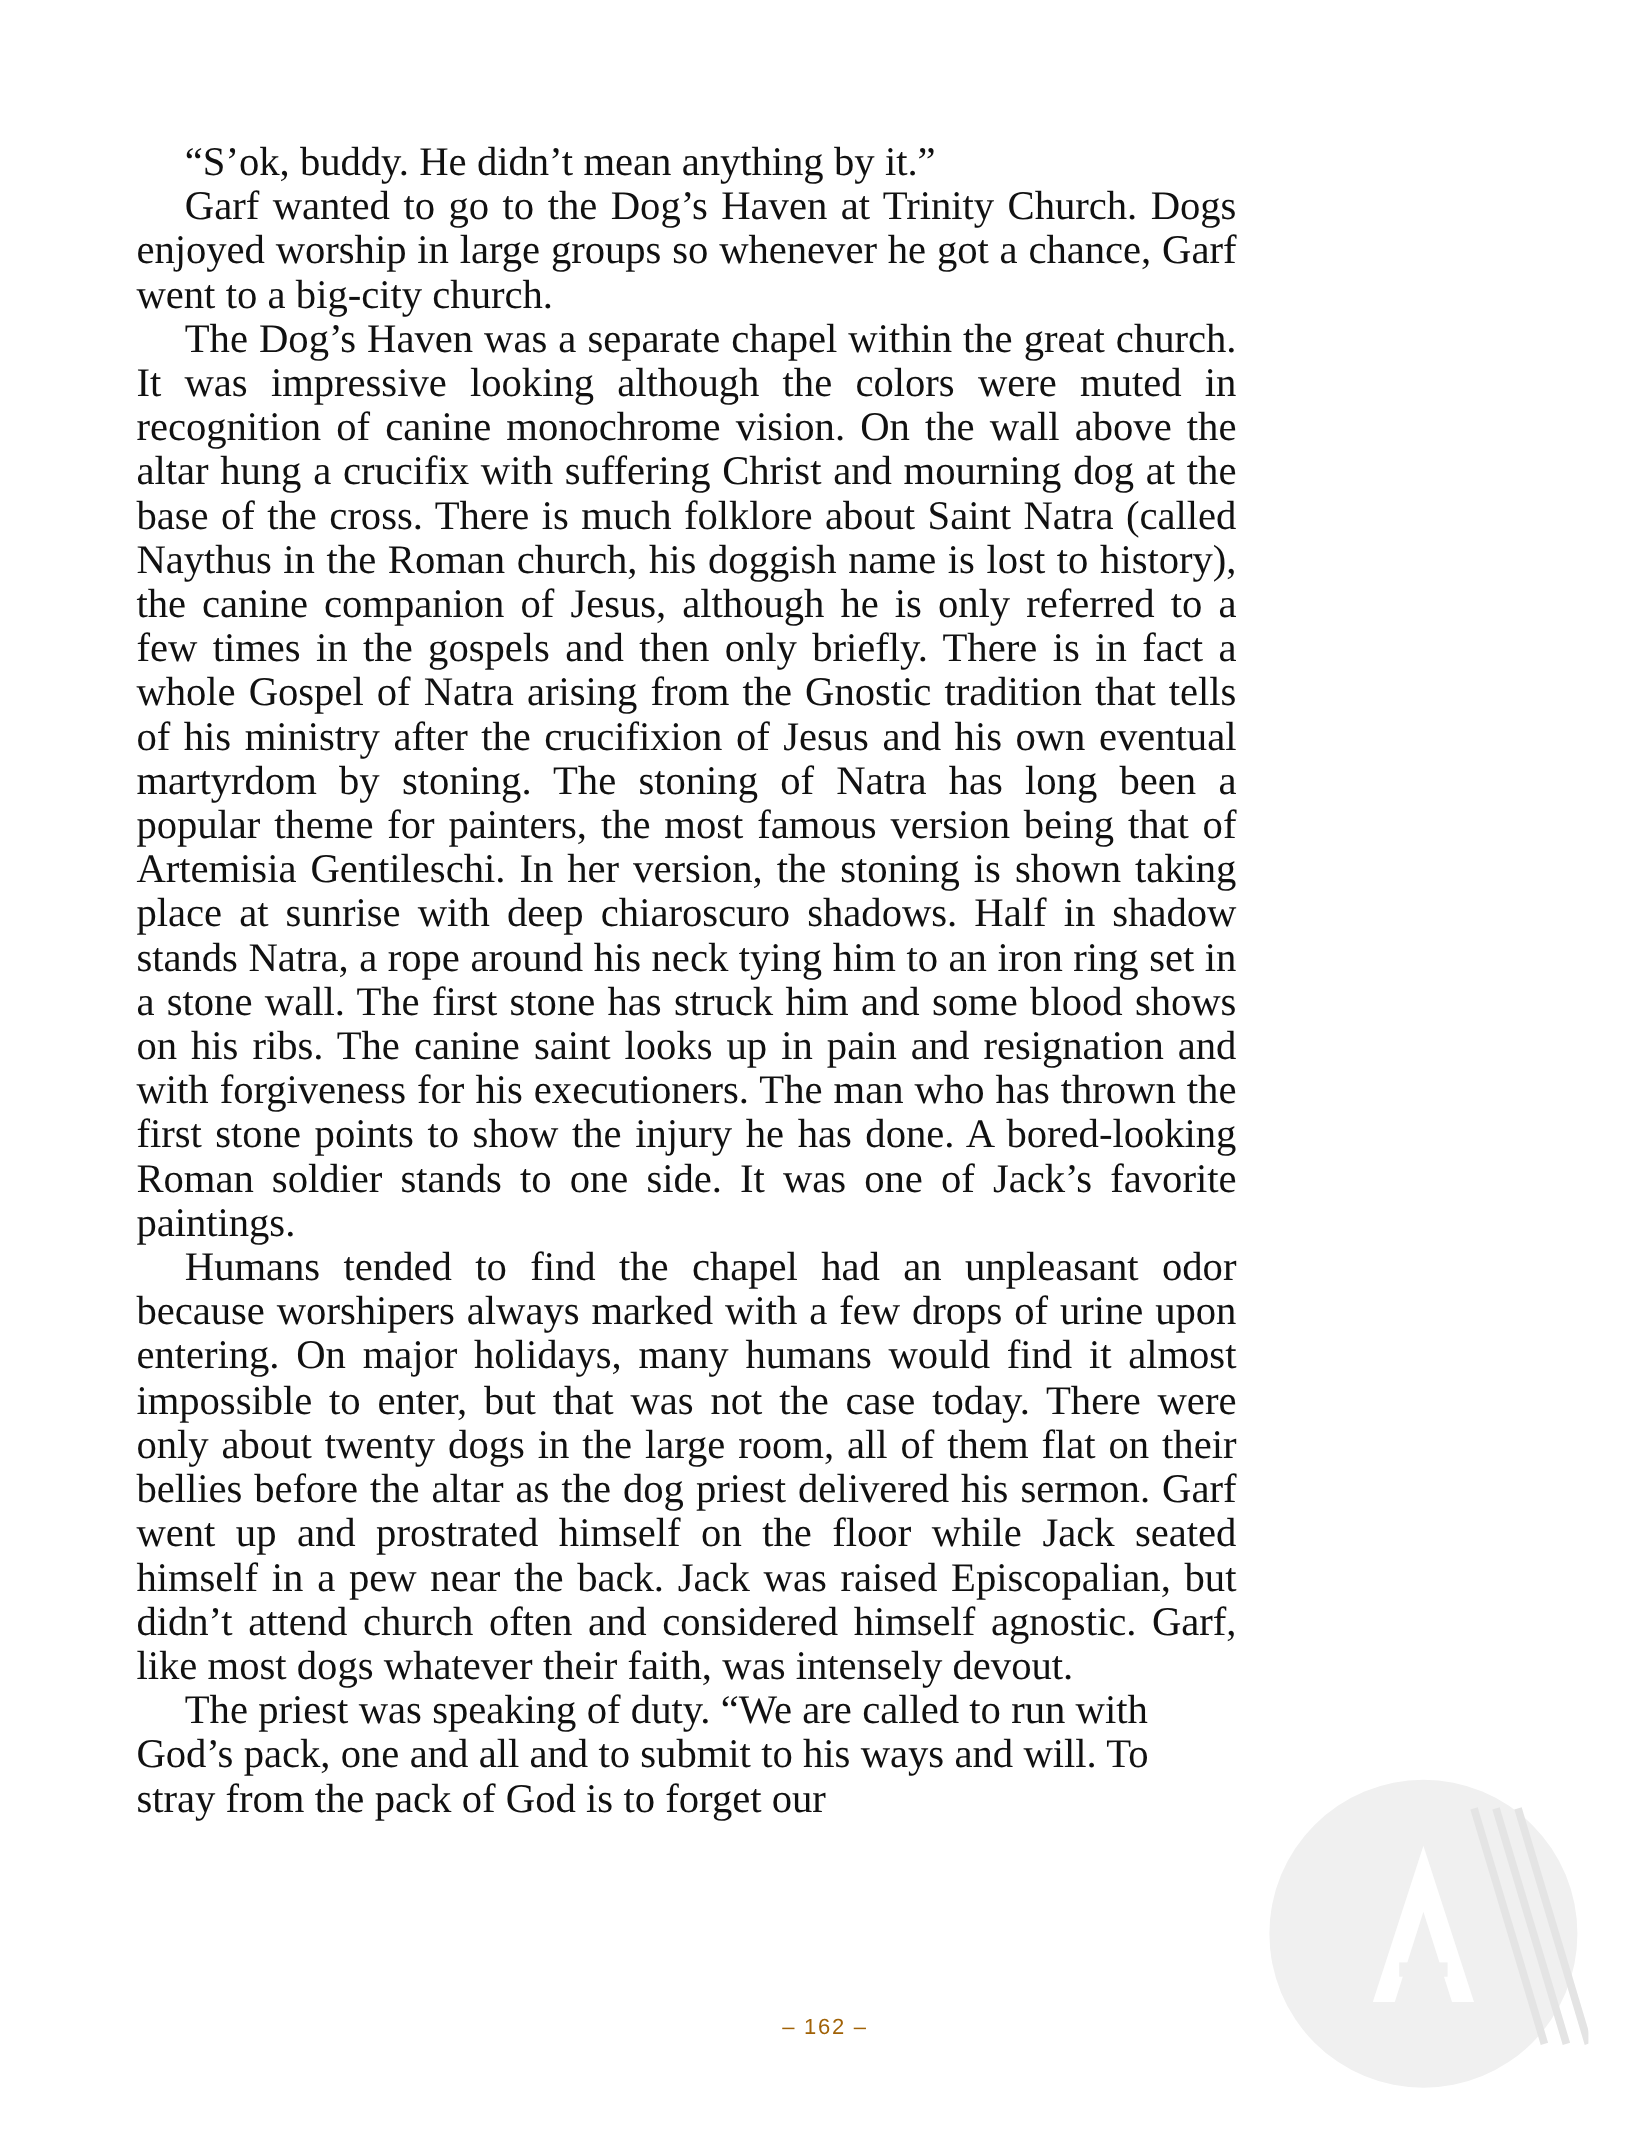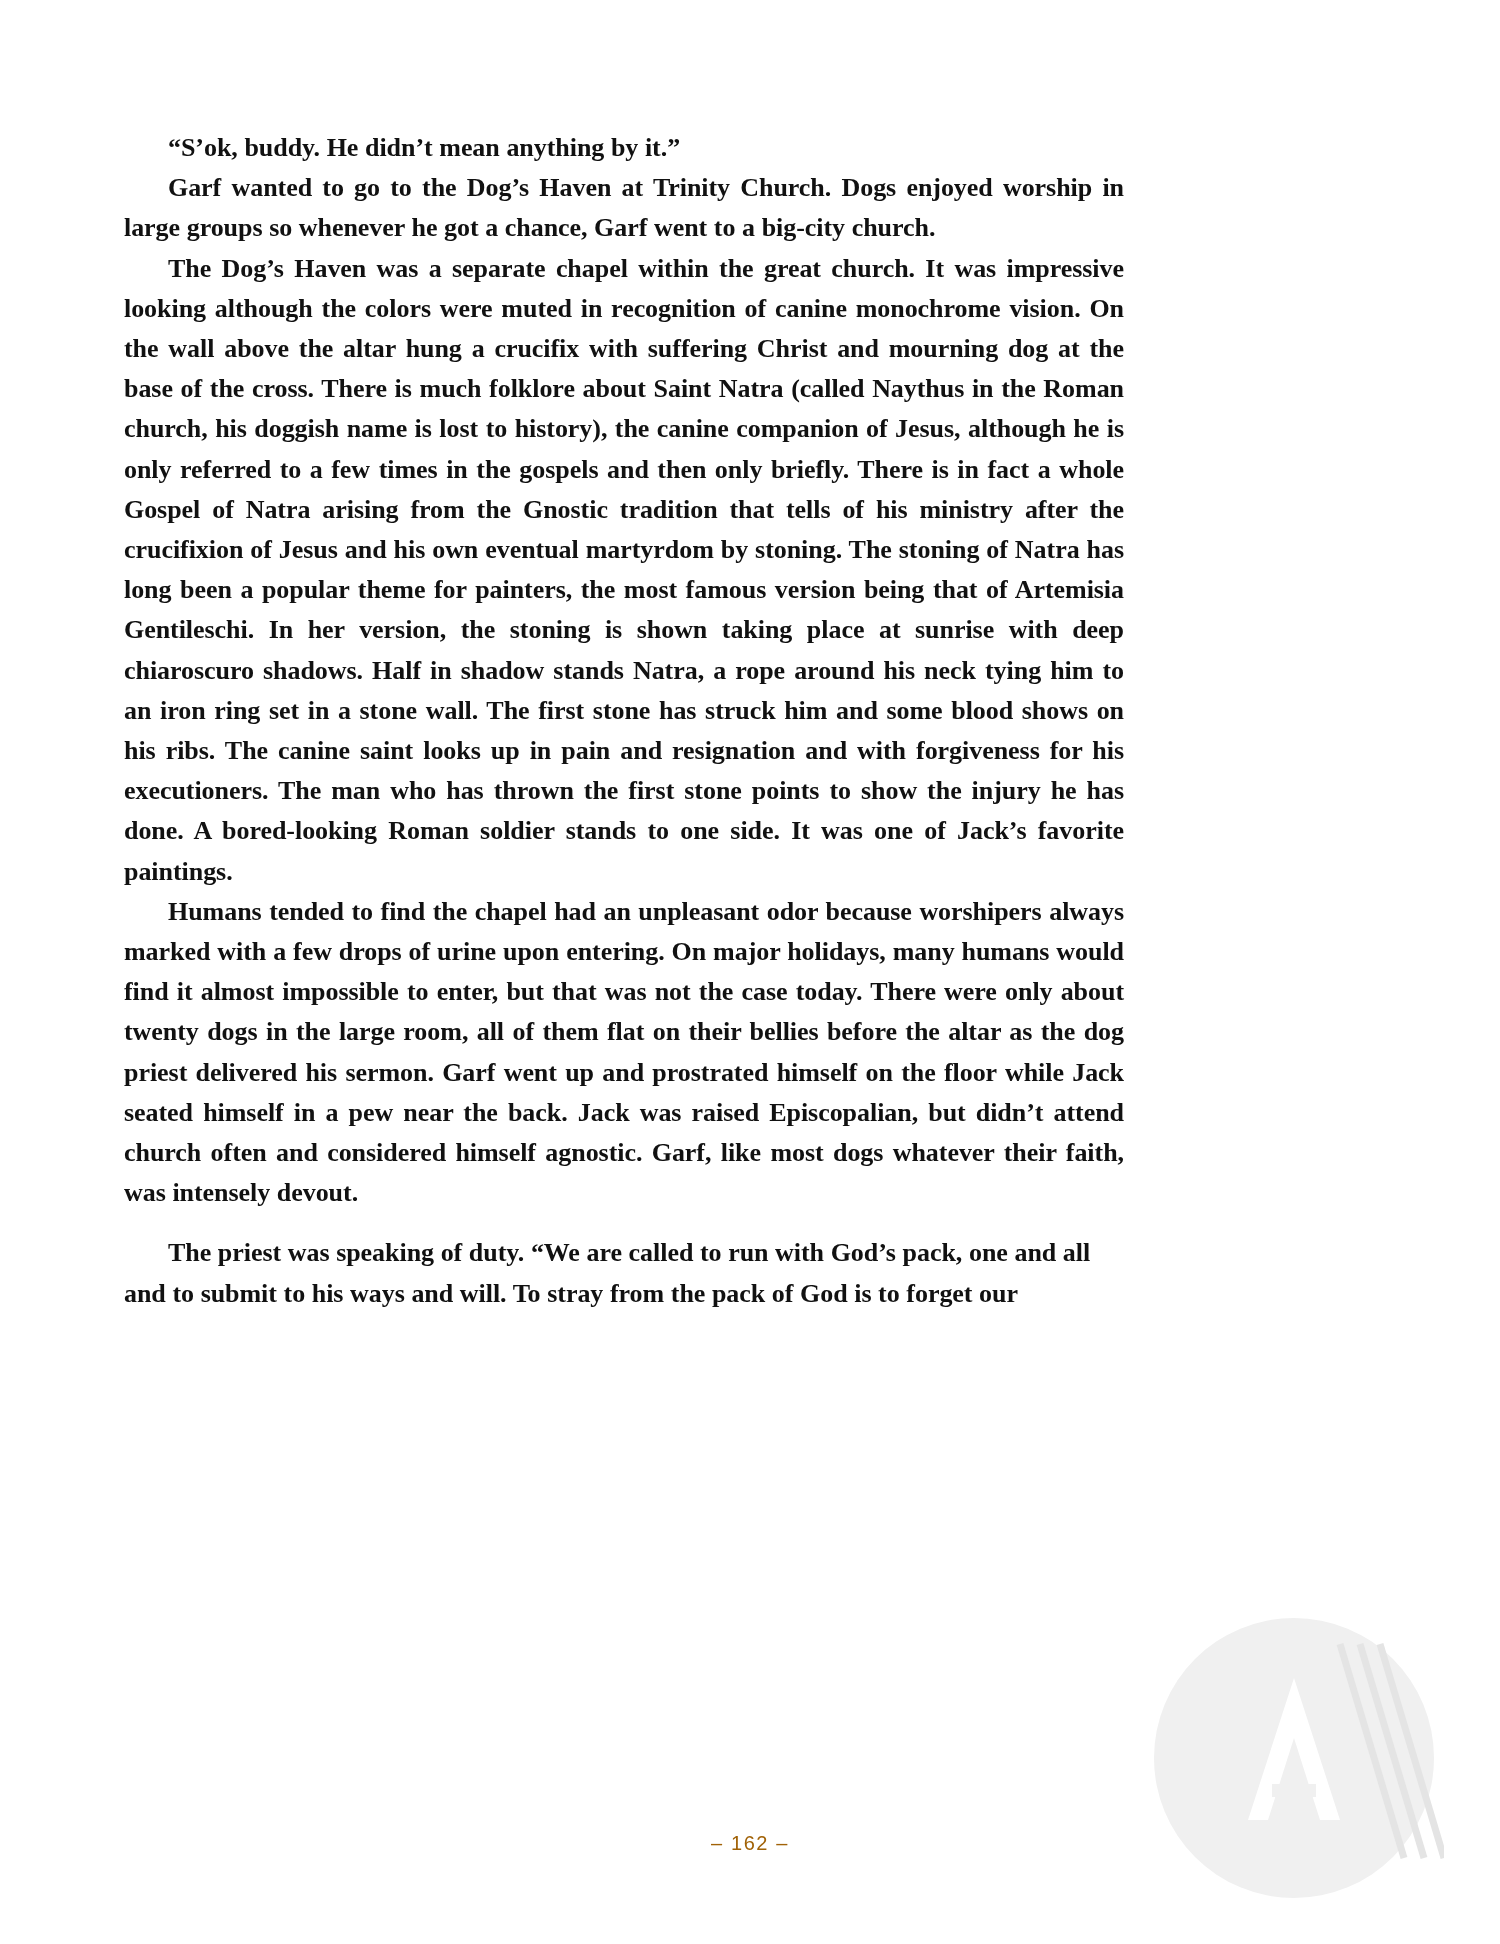--- a/index.html
+++ b/index.html
@@ -30,32 +30,31 @@
     position: absolute;
     left: 124px;
     top: 128px;
     width: 1000px;
     text-align: justify;
     text-justify: inter-word;
   }
 
   .para {
     margin: 0;
-    font-size: 26px;
+    font-size: 37px;
     line-height: 40.2px;
     letter-spacing: -0.05px;
     word-spacing: 0.2px;
     text-indent: 44px;
-    font-weight: 700;
+    font-weight: 400;
     -webkit-font-smoothing: antialiased;
   }
 
   .para.last-loose {
     text-align: left;
-    margin-top: 20px;
   }
 
   .folio {
     position: absolute;
     left: 0;
     top: 1832px;
     width: 1500px;
     text-align: center;
     font-family: "Liberation Sans", "DejaVu Sans", sans-serif;
     font-size: 20px;

